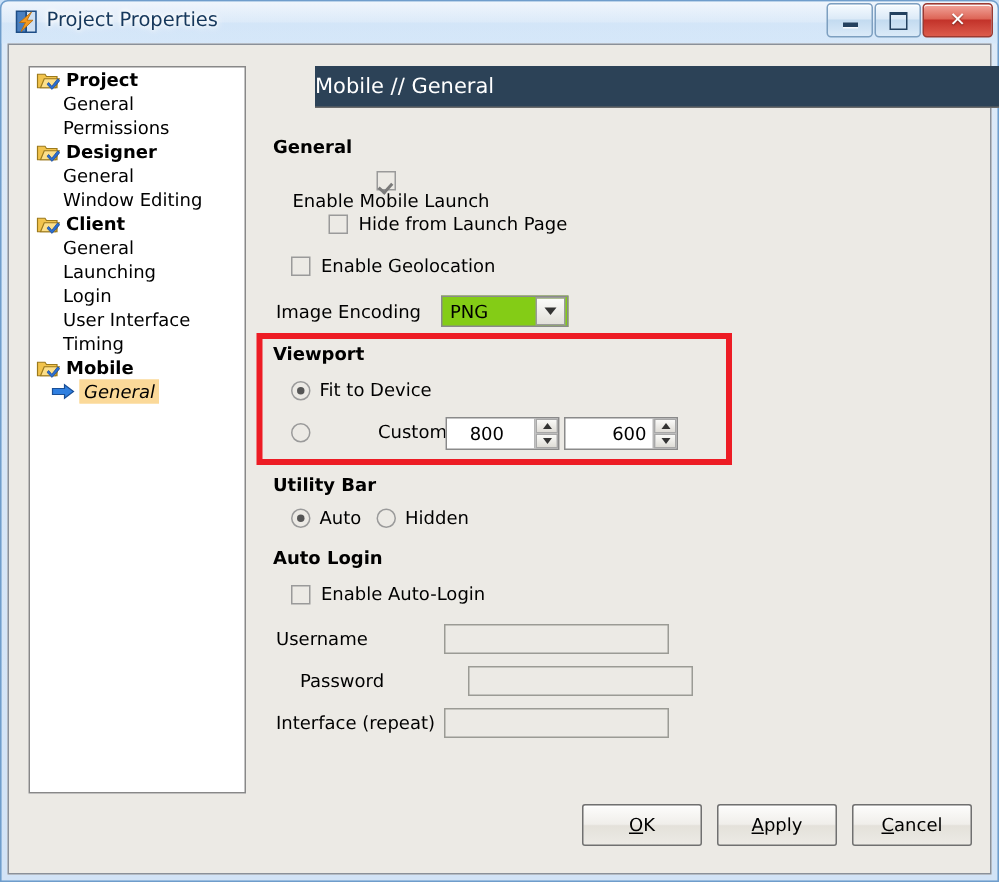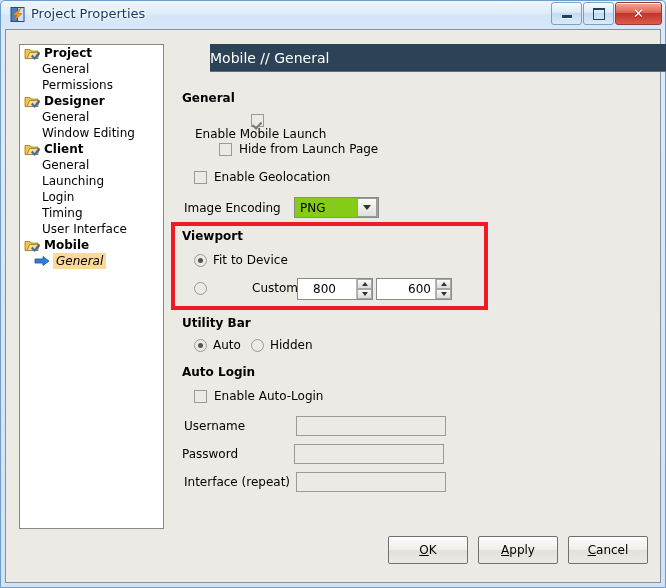--- a/index.html
+++ b/index.html
@@ -287,24 +287,24 @@
       <div class="tree-row child">
         <span>General</span>
       </div>
       <div class="tree-row child">
         <span>Launching</span>
       </div>
       <div class="tree-row child">
         <span>Login</span>
       </div>
       <div class="tree-row child">
+        <span>User Interface</span>
+      </div>
+      <div class="tree-row child">
         <span>Timing</span>
-      </div>
-      <div class="tree-row child">
-        <span>User Interface</span>
       </div>
 
       <div class="tree-row folder">
         <svg class="folder-ico" viewBox="0 0 16 14">
           <path d="M1 3.5 L1 12.5 L14 12.5 L14 5 L7 5 L6 3.5 Z" fill="#f2c44d" stroke="#9c7a1c" stroke-width=".8"></path>
           <path d="M3 12.5 L5.5 6.5 L15.5 6.5 L13 12.5 Z" fill="#fcdf8a" stroke="#9c7a1c" stroke-width=".8"></path>
           <path d="M8.5 9 L10.5 11.5 L14.5 6.5 L15.8 7.8 L10.7 13.6 L7.3 10.2 Z" fill="#2b6fd4" stroke="#1a4a96" stroke-width=".5"></path>
         </svg>
         <span>Mobile</span>
       </div>
@@ -404,21 +404,21 @@
         <div class="row" style="position:absolute; left:24px; top:316px;">
           <span class="cb"></span>
           <span class="cb-label">Enable Auto-Login</span>
         </div>
 
         <div class="row" style="position:absolute; left:14px; top:343px;">
           <span class="field-label" style="width:112px;">Username</span>
           <span class="tfield"></span>
         </div>
 
-        <div class="row" style="position:absolute; left:12px; top:371px;">
+        <div class="row" style="position:absolute; left:30px; top:371px;">
           <span class="field-label" style="width:112px;">Password</span>
           <span class="tfield"></span>
         </div>
 
         <div class="row" style="position:absolute; left:14px; top:399px;">
           <span class="field-label" style="width:112px;">Interface (repeat)</span>
           <span class="tfield"></span>
         </div>
 
       </div>

